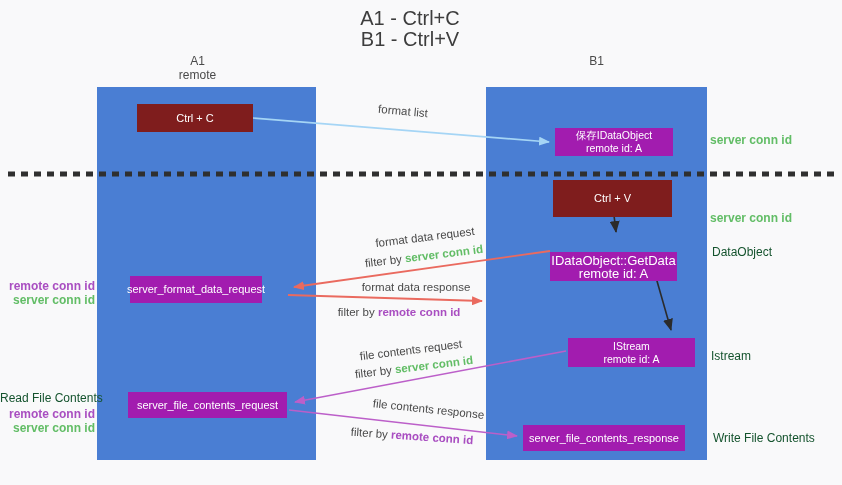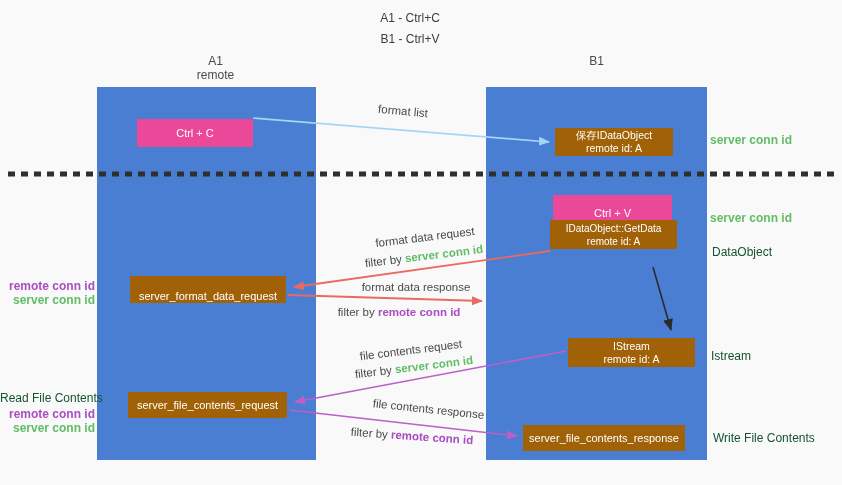--- a/index.html
+++ b/index.html
@@ -1,34 +1,34 @@
 <!DOCTYPE html>
 <html><head>
 <meta charset="utf-8">
 <style>
   html,body{margin:0;padding:0;}
   body{font-family:"Liberation Sans","DejaVu Sans",sans-serif;background:#f9f9fa;}
   .canvas{position:relative;width:842px;height:485px;background:#f9f9fa;overflow:hidden;}
 
   .title{position:absolute;left:280px;top:8px;width:260px;text-align:center;
-         font-size:12px;line-height:21px;color:#3d3d3d;}
+         font-size:20px;line-height:21px;color:#3d3d3d;}
 
   .col-header{position:absolute;top:54px;text-align:center;font-size:12px;line-height:14px;color:#4a4a4a;}
   .col{position:absolute;top:87px;height:373px;background:#4a7ed3;}
   #col-a1{left:97px;width:219px;}
   #col-b1{left:486px;width:221px;}
-  #hdr-a1{left:106px;width:219px;}
+  #hdr-a1{left:88px;width:219px;}
   #hdr-b1{left:486px;width:221px;}
 
   svg.layer{position:absolute;left:0;top:0;z-index:2;pointer-events:none;}
 
   .box{position:absolute;z-index:3;display:flex;flex-direction:column;align-items:center;
        justify-content:center;color:#fff;text-align:center;font-size:11px;line-height:13px;}
-  .box.green{background:#ec4899;margin-top:15px;}
-  .box.orange{background:#a16207;}
+  .box.green{background:#7f1d1d;}
+  .box.orange{background:#a21caf;}
 
   .side-label{position:absolute;z-index:3;font-size:12px;line-height:14px;color:#14532d;white-space:nowrap;}
   .side-label.right-of{text-align:left;}
   .side-label.left-of{text-align:right;}
   .key-green{color:#62bd66;font-weight:bold;}
   .key-purple{color:#a94ec1;font-weight:bold;}
 
   .flow-label{position:absolute;z-index:3;font-size:11.5px;line-height:13px;color:#4a4a4a;
               text-align:center;white-space:nowrap;}
   .rot-up{transform:rotate(-7deg);}
@@ -96,26 +96,26 @@
 
   <div class="box orange" style="left:555px;top:128px;width:118px;height:28px;font-size:10.5px;">
     <div>保存IDataObject</div>
     <div>remote id: A</div>
   </div>
 
   <div class="box green" style="left:553px;top:180px;width:119px;height:37px;">
     <div>Ctrl + V</div>
   </div>
 
-  <div class="box orange" style="left:550px;top:220px;width:127px;height:29px;font-size:10px;">
+  <div class="box orange" style="left:550px;top:252px;width:127px;height:29px;font-size:13px;">
     <div>IDataObject::GetData</div>
     <div>remote id: A</div>
   </div>
 
-  <div class="box orange" style="left:130px;top:276px;width:156px;height:27px;justify-content:flex-end;">
+  <div class="box orange" style="left:130px;top:276px;width:132px;height:27px;">
     <div>server_format_data_request</div>
   </div>
 
 
   <div class="box orange" style="left:568px;top:338px;width:127px;height:29px;font-size:10.5px;">
     <div>IStream</div>
     <div>remote id: A</div>
   </div>
 
   <div class="box orange" style="left:523px;top:425px;width:162px;height:26px;">

